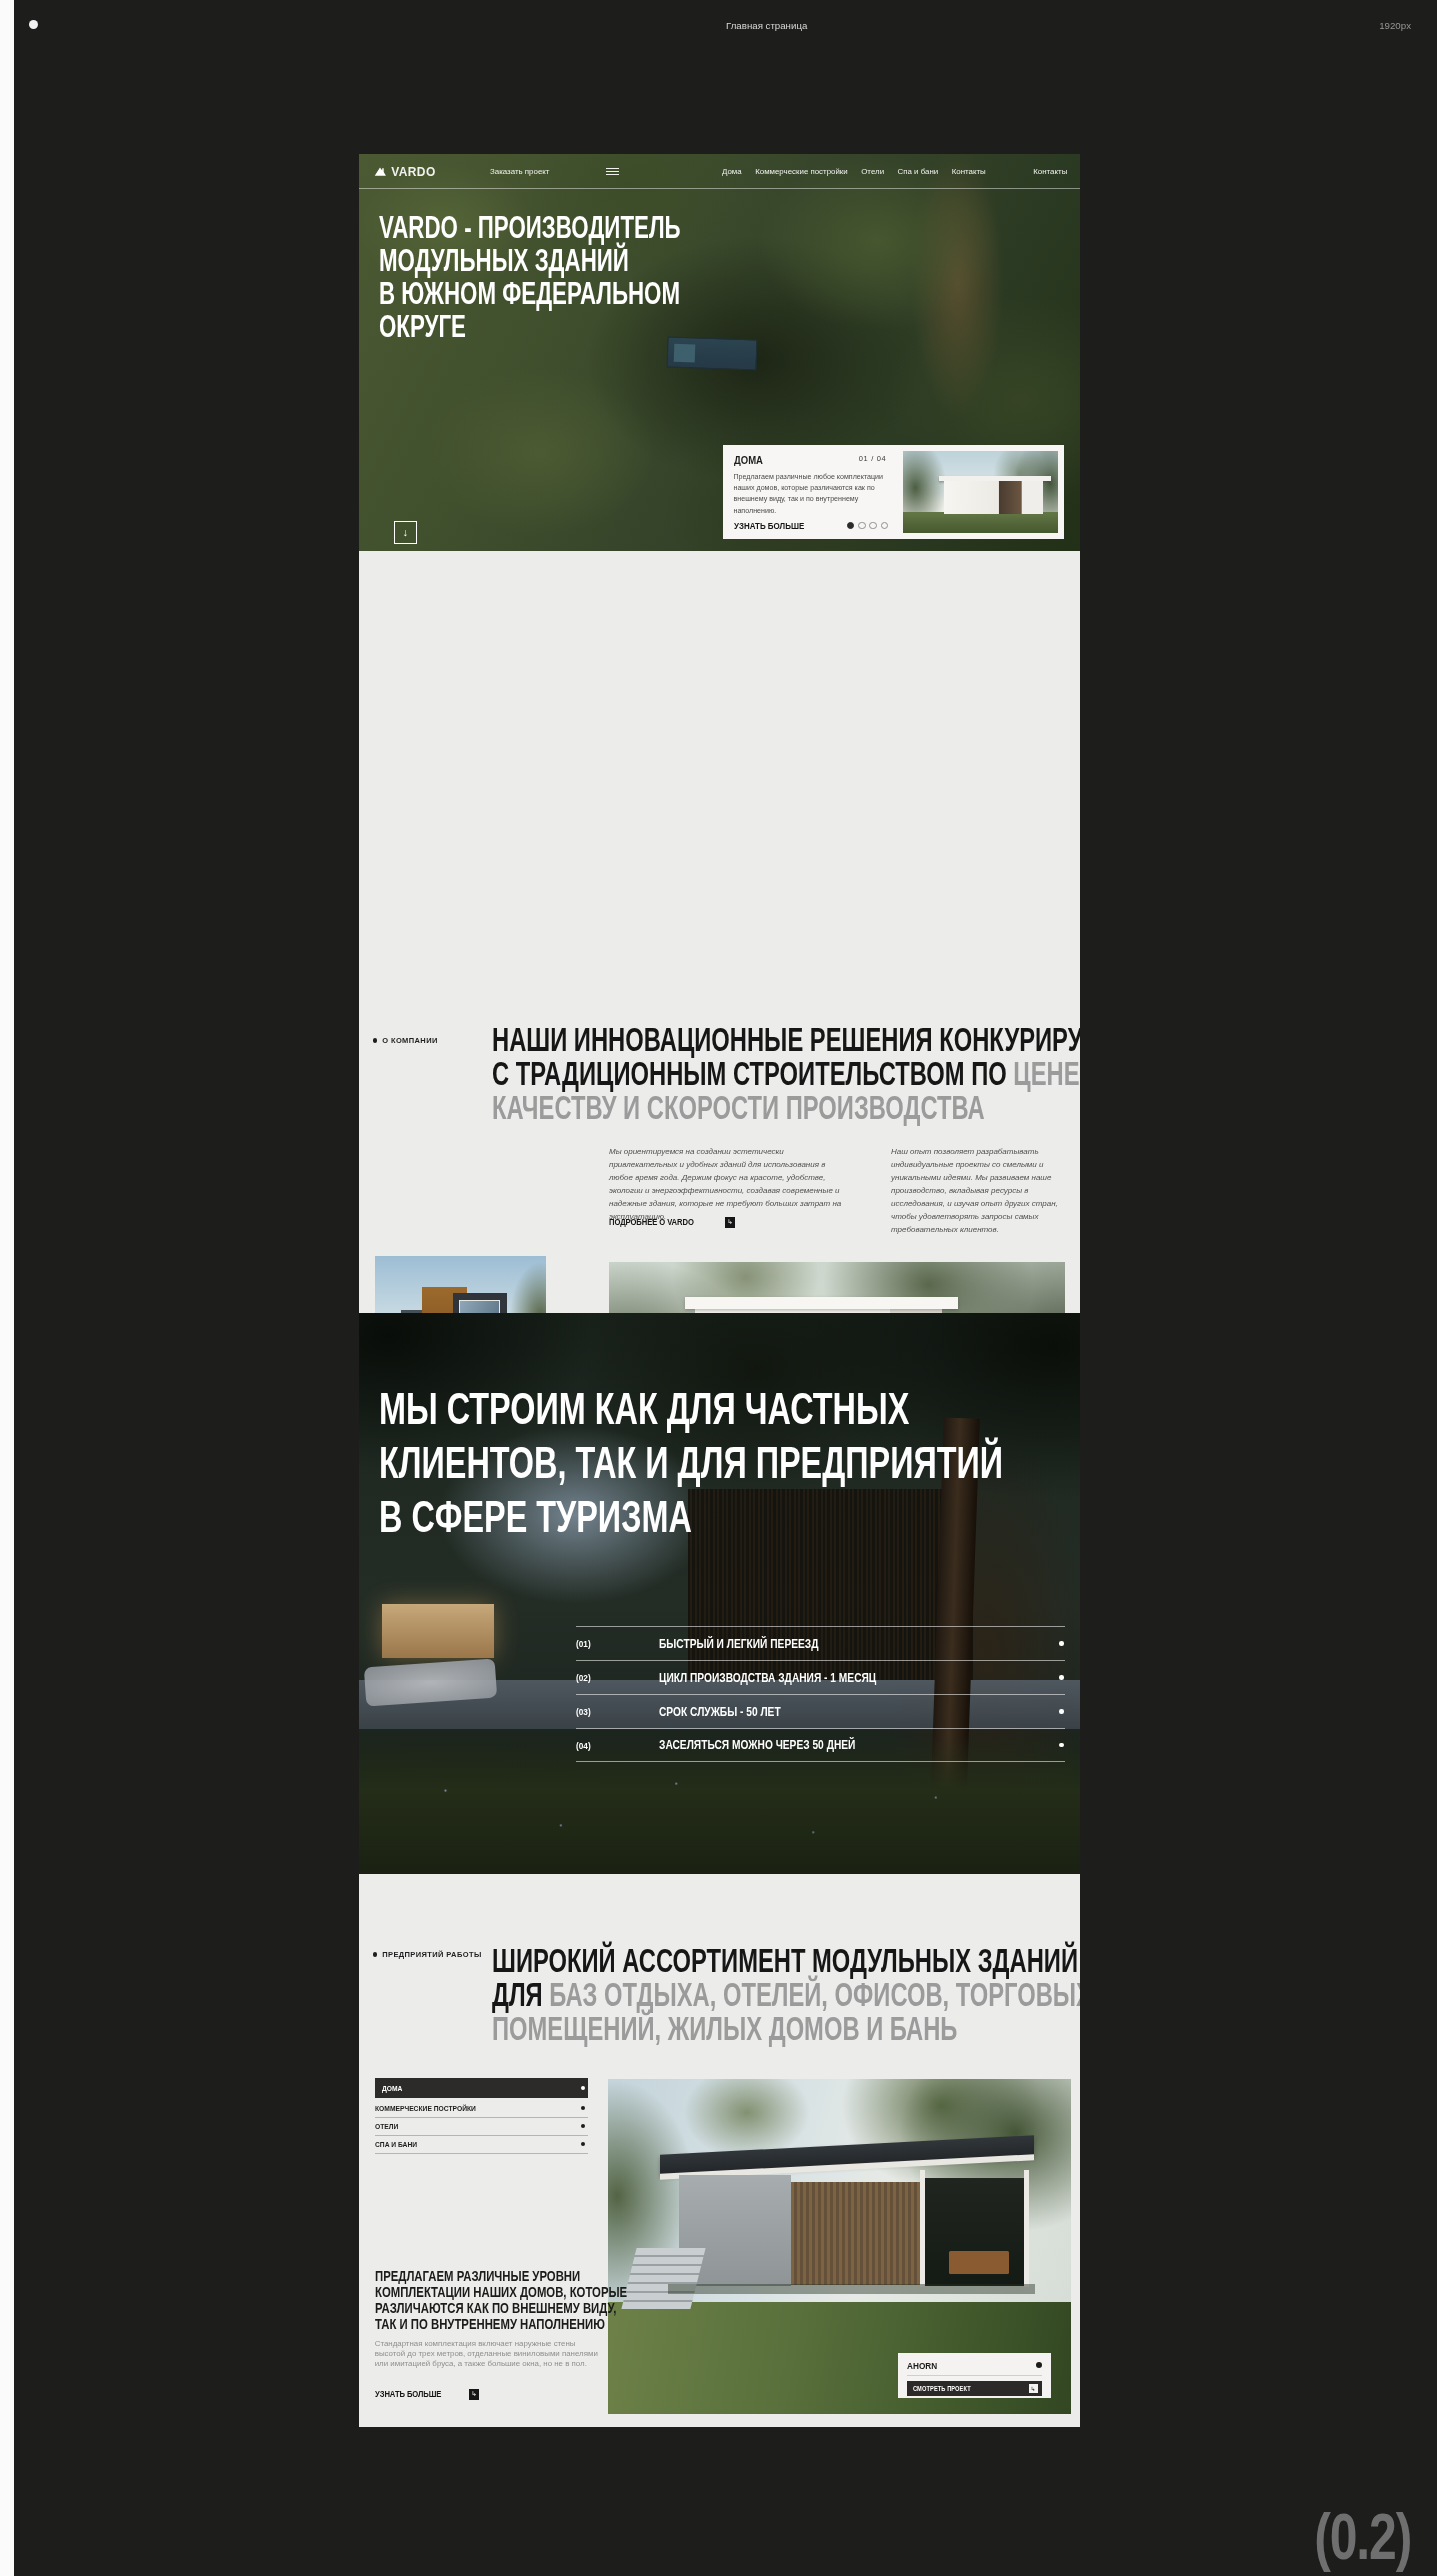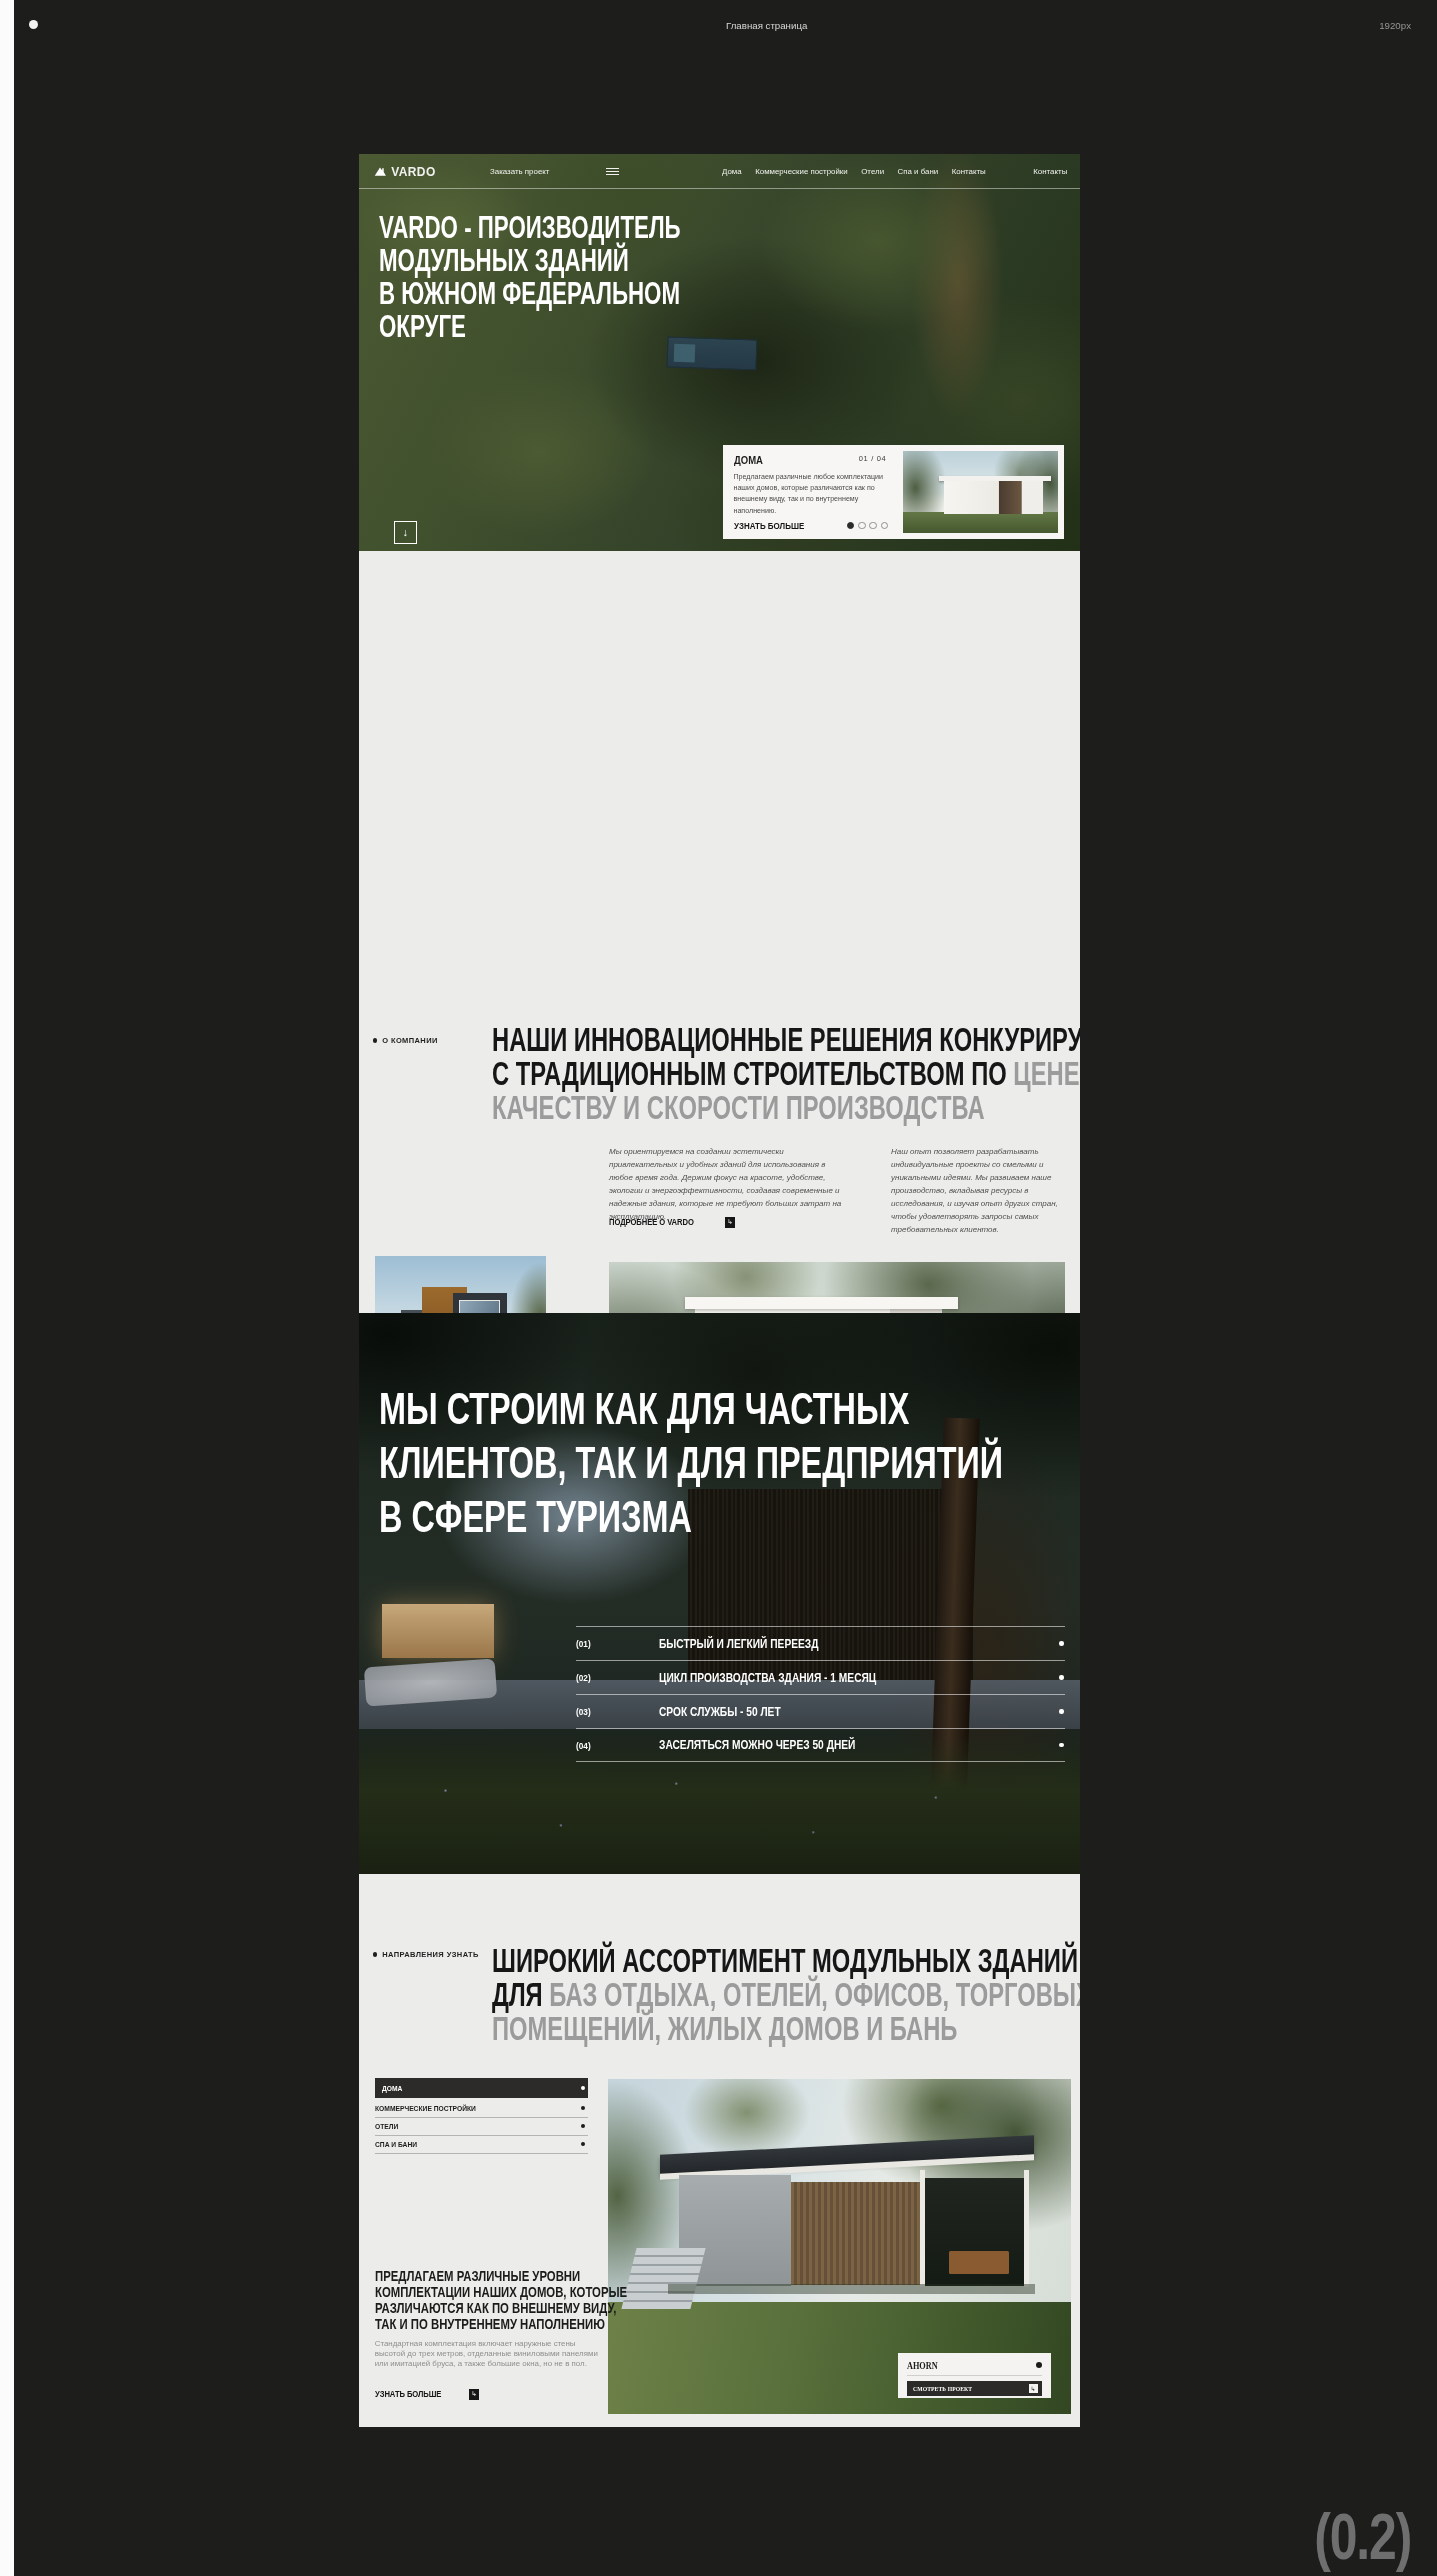--- a/index.html
+++ b/index.html
@@ -180,21 +180,21 @@
   .tab i { position:absolute; right:3px; width:4.1px; height:4.1px; border-radius:50%; background:#1d1d1b; }
   .tab.active { height:20px; background:#2d2b29; color:#fff; padding-left:7.5px; border-bottom:none; margin-bottom:1.5px; }
   .tab.active i { background:#fff; }
 
   .cat-photo { position:absolute; left:249px; top:205px; width:463px; height:335px; overflow:hidden;
     background:
       radial-gradient(165px 142px at 88% 16%, rgba(62,80,48,.95), rgba(62,80,48,0) 70%),
       radial-gradient(142px 120px at 72% 8%, rgba(80,98,58,.9), rgba(80,98,58,0) 70%),
       radial-gradient(112px 165px at 2% 35%, rgba(70,88,52,.9), rgba(70,88,52,0) 70%),
       radial-gradient(90px 67px at 30% 10%, rgba(96,112,66,.7), rgba(96,112,66,0) 70%),
-      linear-gradient(105deg,#c4d4db 0%, #d8e2e4 35%, #e6eae6 55%, #dfe5df 70%, #d5dcd6 100%); font-family: Liberation Serif, serif; }
+      linear-gradient(105deg,#c4d4db 0%, #d8e2e4 35%, #e6eae6 55%, #dfe5df 70%, #d5dcd6 100%); }
   .cp-lawn { position:absolute; left:0; bottom:0; width:100%; height:112px;
       background:linear-gradient(100deg,#6d8148 0%, #59703c 40%, #42592c 75%, #324722 100%); }
   .cp-roof { position:absolute; left:52px; top:66px; width:374px; height:19.5px; transform:skewY(-3deg);
       background:linear-gradient(#31363a,#23272a); box-shadow:0 3px 4.5px rgba(30,35,30,.35); }
   .cp-fascia { position:absolute; left:52px; top:85px; width:374px; height:6px; transform:skewY(-3deg); background:#e8e7e2; }
   .cp-concrete { position:absolute; left:71px; top:96px; width:112px; height:111px; background:linear-gradient(#a7adae,#8f9596); }
   .cp-wood { position:absolute; left:183px; top:103px; width:131px; height:103px;
       background:repeating-linear-gradient(90deg,#7c6344 0 3px,#65503a 3px 6px); }
   .cp-porch { position:absolute; left:315px; top:99px; width:105px; height:108px; background:linear-gradient(#20261f,#141a14); }
   .cp-bench { position:absolute; left:341px; top:172px; width:60px; height:22.5px; background:#8a5a30; border-radius:1.5px; }
@@ -377,21 +377,21 @@
           <i class="feat-dot"></i>
         </div>
       </div>
 
       <div class="dark-note">Наш опыт позволяет разрабатывать индивидуальные проекты со смелыми и уникальными идеями.</div>
     </div>
 
     <div class="sec catalog">
       <div class="sec-label">
         <i></i>
-        <b>НАПРАВЛЕНИЯ УЗНАТЬ</b>
+        <b>ПРЕДПРИЯТИЙ РАБОТЫ</b>
       </div>
       <div class="h2">
         <div class="cx">ШИРОКИЙ АССОРТИМЕНТ МОДУЛЬНЫХ ЗДАНИЙ</div>
         <div class="cx"><span>ДЛЯ </span><span class="gr">БАЗ ОТДЫХА, ОТЕЛЕЙ, ОФИСОВ, ТОРГОВЫХ</span></div>
         <div class="cx gr">ПОМЕЩЕНИЙ, ЖИЛЫХ ДОМОВ И БАНЬ</div>
       </div>
 
       <div class="tabs">
         <div class="tab active">
           <span class="sx">ДОМА</span>

